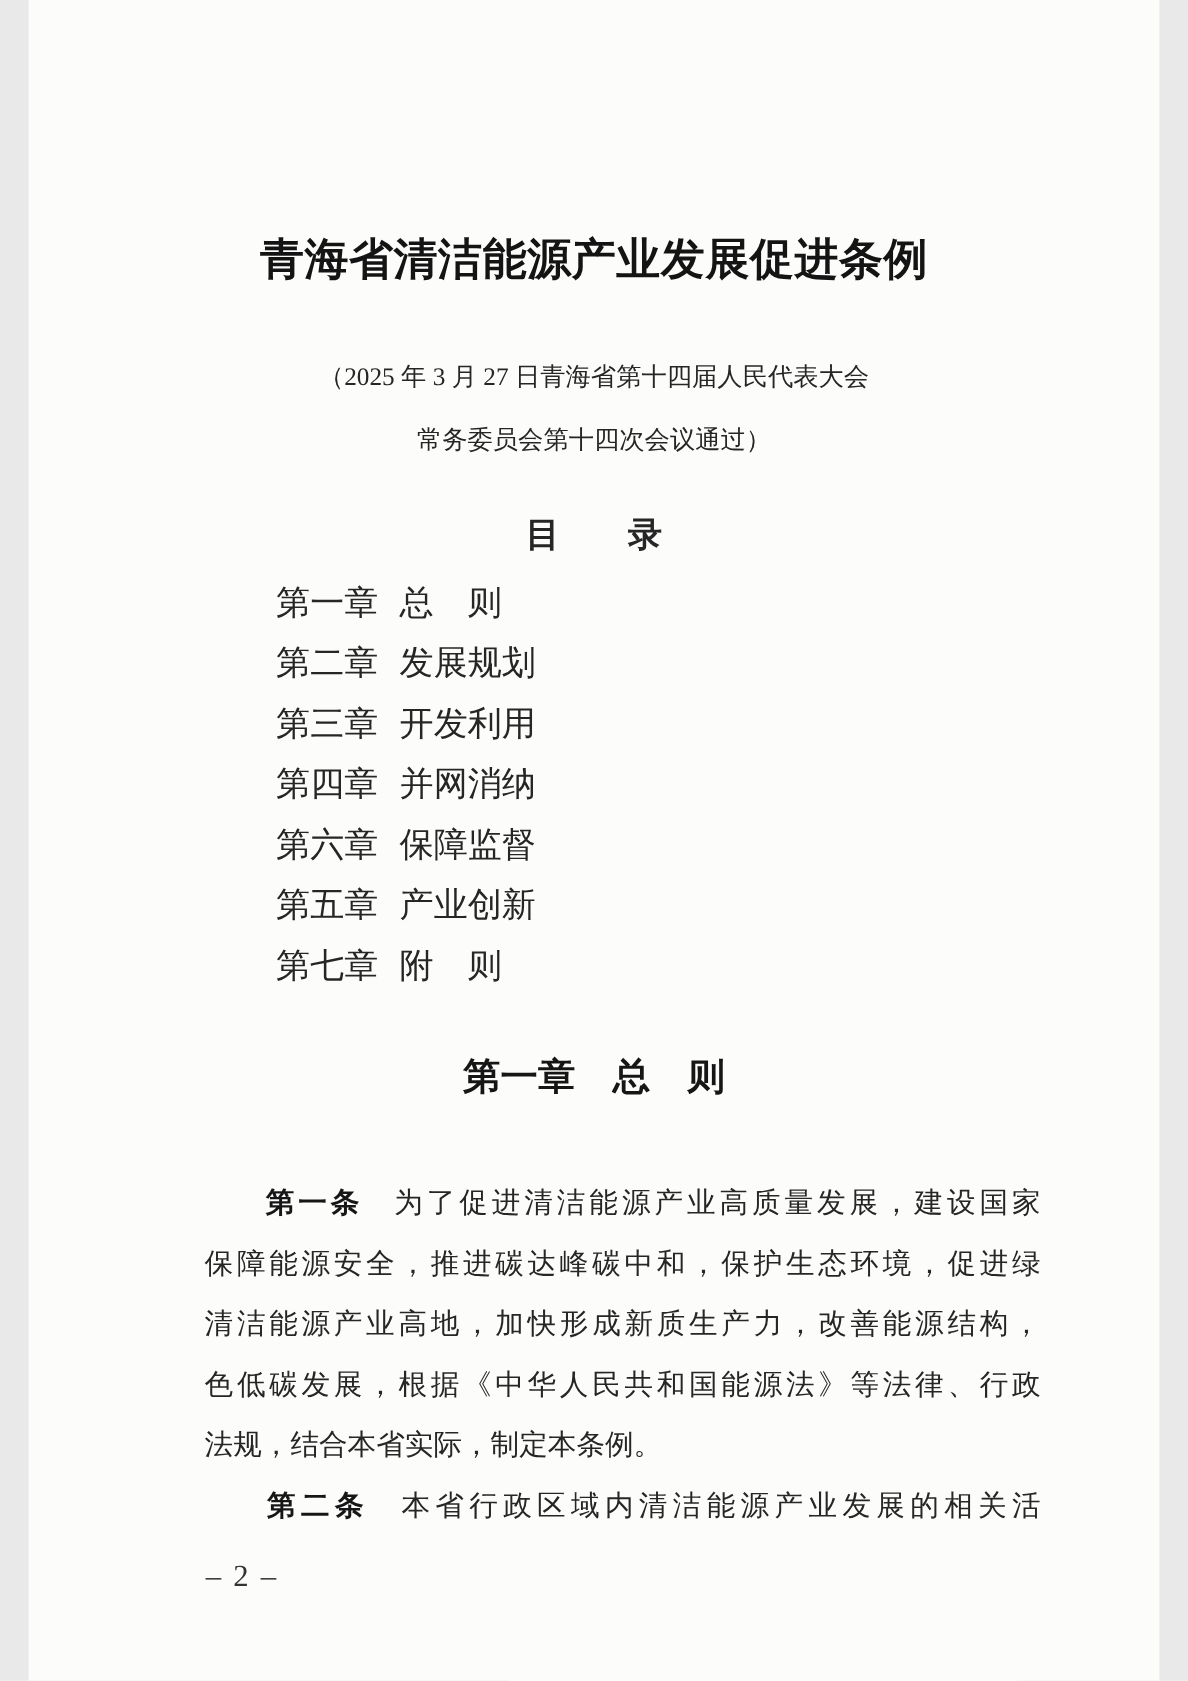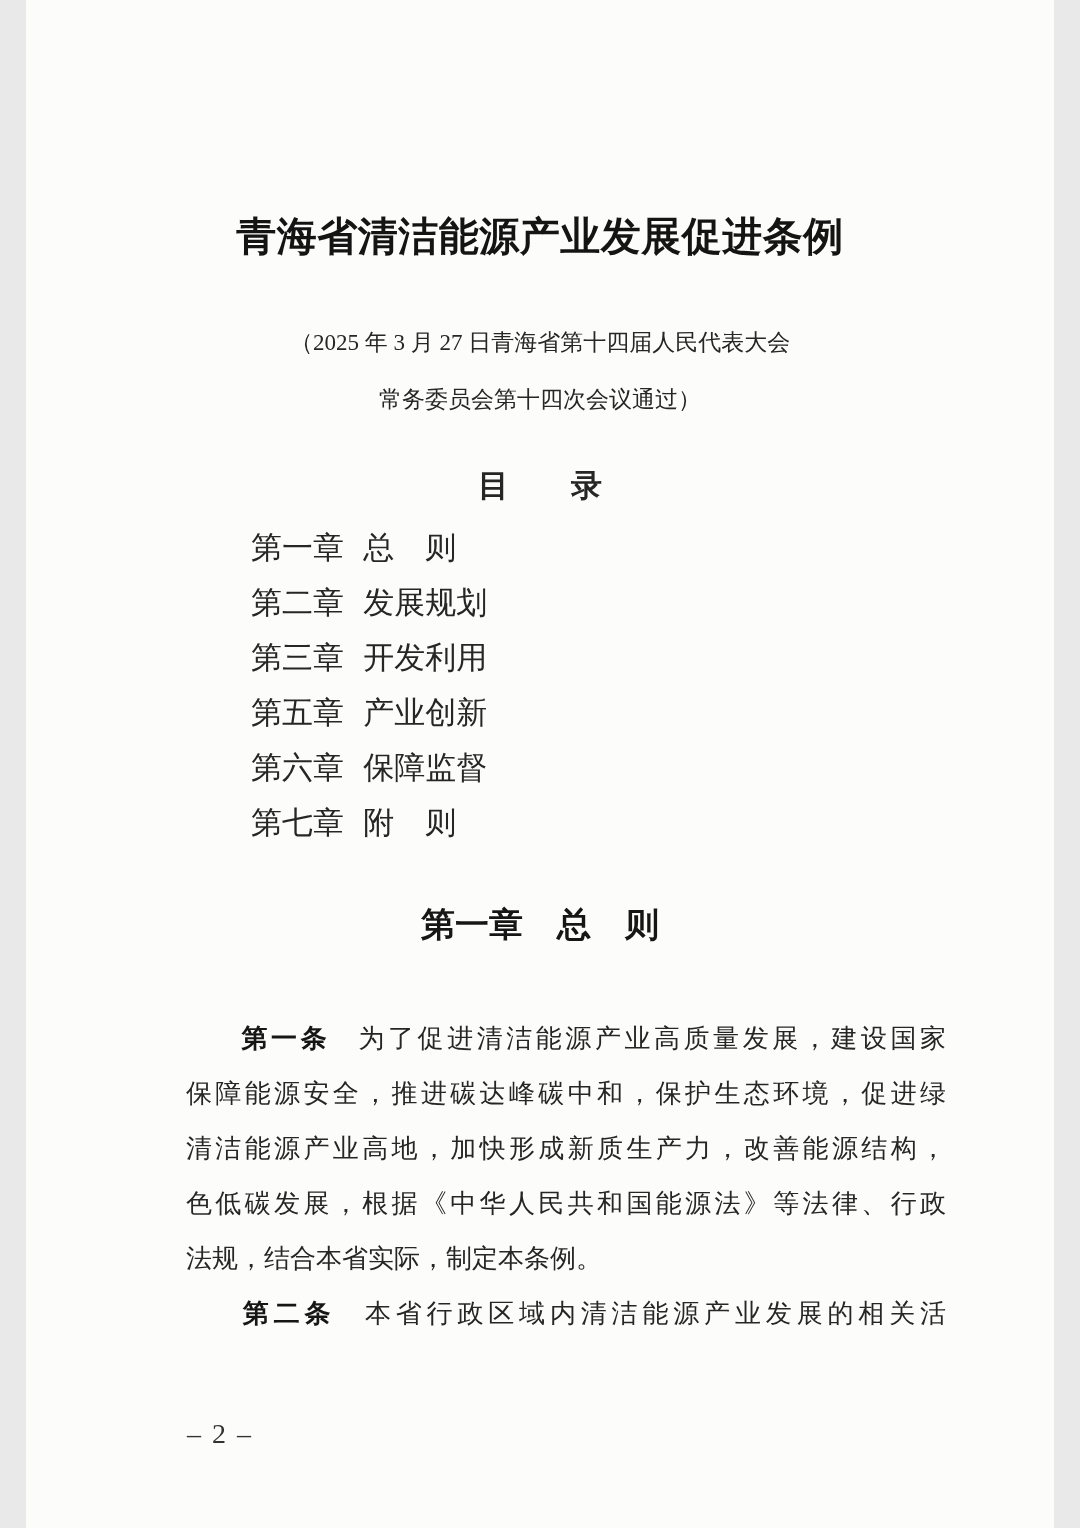--- a/index.html
+++ b/index.html
@@ -127,24 +127,27 @@
     <div class="toc-item">
       <span class="toc-chapter">第一章</span><span class="toc-title">总　则</span>
     </div>
     <div class="toc-item">
       <span class="toc-chapter">第二章</span><span class="toc-title">发展规划</span>
     </div>
     <div class="toc-item">
       <span class="toc-chapter">第三章</span><span class="toc-title">开发利用</span>
     </div>
     <div class="toc-item">
-      <span class="toc-chapter">第五章</span><span class="toc-title">产业创新</span>
+      <span class="toc-chapter">第四章</span><span class="toc-title">并网消纳</span>
     </div>
     <div class="toc-item">
       <span class="toc-chapter">第六章</span><span class="toc-title">保障监督</span>
+    </div>
+    <div class="toc-item">
+      <span class="toc-chapter">第五章</span><span class="toc-title">产业创新</span>
     </div>
     <div class="toc-item">
       <span class="toc-chapter">第七章</span><span class="toc-title">附　则</span>
     </div>
   </div>
 
   <h2 class="chapter-heading">第一章　总　则</h2>
 
   <div class="body-text">
 

